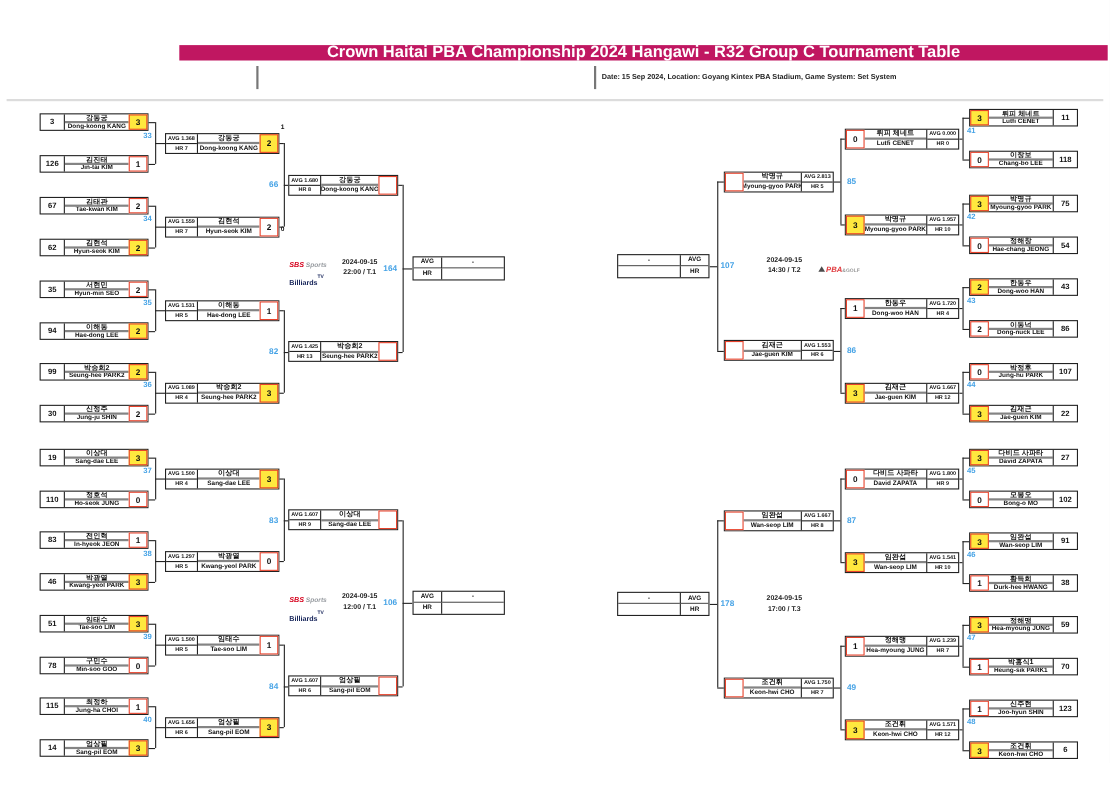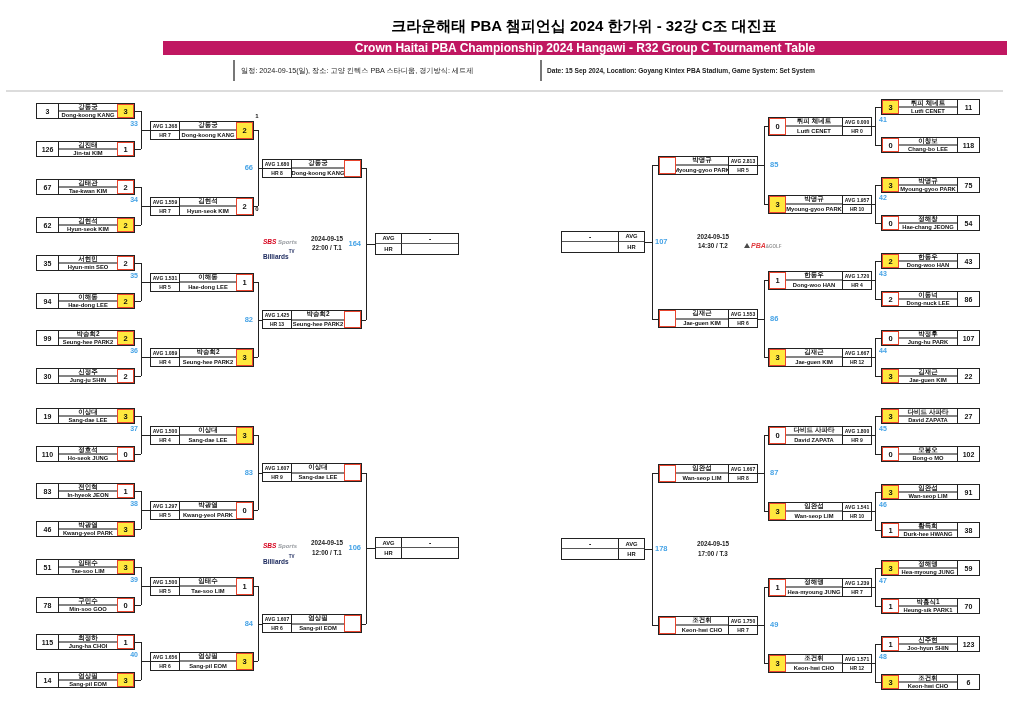--- a/index.html
+++ b/index.html
@@ -14,21 +14,21 @@
                transform:rotate(-8deg);background-image:radial-gradient(#F1A9CC 0.9px, transparent 1.1px);
                background-size:5px 5px;background-position:1px 1px;}
   .logo-brand{position:absolute;left:38px;top:3px;font-size:11.5px;font-weight:bold;color:#2B3990;letter-spacing:.5px;}
   .logo-pba{position:absolute;left:38px;top:16px;width:66px;text-align:center;font-size:12px;font-weight:bold;
             color:#2B3990;letter-spacing:3px;}
   .logo-champ{position:absolute;left:4px;top:31px;width:136px;text-align:center;font-size:6.8px;font-weight:bold;color:#2B3990;}
   .logo-event{position:absolute;left:4px;top:41px;width:136px;text-align:center;font-size:9.5px;font-weight:bold;
               font-style:italic;font-family:"Liberation Serif", serif;color:#333;}
   .title{position:absolute;left:163px;top:17px;width:842px;text-align:center;font-size:15px;font-weight:bold;color:#000;}
   .titlebar{position:absolute;left:163px;top:41px;width:844px;height:14px;background:#C01761;color:#fff;
-            font-size:12px;font-weight:bold;text-align:center;line-height:14px;}
+            font-size:15px;font-weight:bold;text-align:center;line-height:14px;}
   .vline{position:absolute;top:60px;width:2px;height:21px;background:#777;}
   .info-ko{position:absolute;left:241px;top:60px;height:21px;line-height:21px;font-size:7.2px;color:#222;}
   .info-en{position:absolute;left:547px;top:60px;height:21px;line-height:21px;font-size:6.6px;font-weight:bold;color:#222;}
   .hrule{position:absolute;left:6px;top:90px;width:997px;height:2px;background:#DCDCDC;}
   
   .bx{position:absolute;display:flex;background:#fff;border:1px solid #222;box-sizing:border-box;align-items:stretch;}
   .numc{width:21px;display:flex;align-items:center;justify-content:center;font-size:7px;font-weight:bold;flex:none;}
   .numc.l{border-right:1px solid #222;}.numc.r{border-left:1px solid #222;}
   .ncell{flex:1;display:flex;flex-direction:column;min-width:0;}
   .nkr{flex:1;border-bottom:2px solid #848484;display:flex;align-items:center;justify-content:center;
@@ -65,24 +65,22 @@
   .pba{position:absolute;white-space:nowrap;}
   .pbapre{display:inline-block;width:0;height:0;border-left:3px solid transparent;border-right:3px solid transparent;
           border-bottom:5px solid #4a4a4a;margin-right:1px;}
   .pbamain{color:#E03A3E;font-weight:bold;font-style:italic;font-size:7px;}
   .pbasuf{color:#999;font-size:4.5px;font-weight:bold;}
 </style>
 </head>
 <body>
 
 <div class="page" id="page">
-  <div class="title">크라운해태 PBA 챔피언십 2024 한가위 - 32강 C조 대진표</div>
   <div class="titlebar">Crown Haitai PBA Championship 2024 Hangawi - R32 Group C Tournament Table</div>
   <div class="vline" style="left:233px"></div>
-  <div class="info-ko">일정: 2024-09-15(일), 장소: 고양 킨텍스 PBA 스타디움, 경기방식: 세트제</div>
   <div class="vline" style="left:540px"></div>
   <div class="info-en">Date: 15 Sep 2024, Location: Goyang Kintex PBA Stadium, Game System: Set System</div>
   <div class="hrule"></div>
 <div class="bx" style="left: 36px; top: 103px; width: 99px; height: 16px;">
       <div class="numc l">3</div>
       <div class="ncell">
         <div class="nkr">강동궁</div>
         <div class="nen">Dong-koong KANG</div>
       </div>
       <div class="scorec win">3</div>

